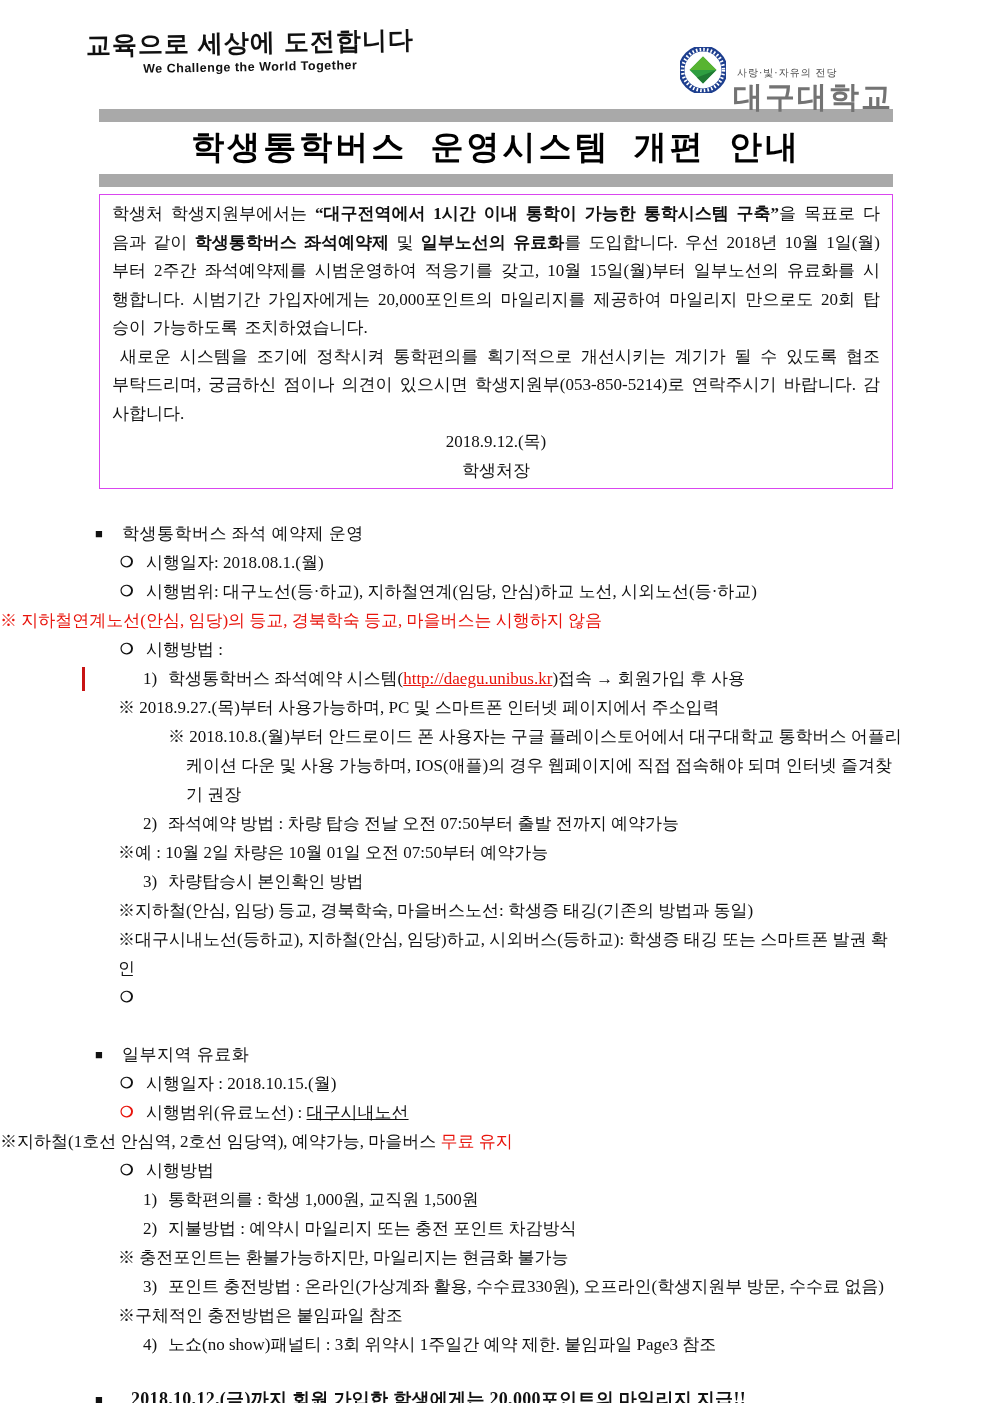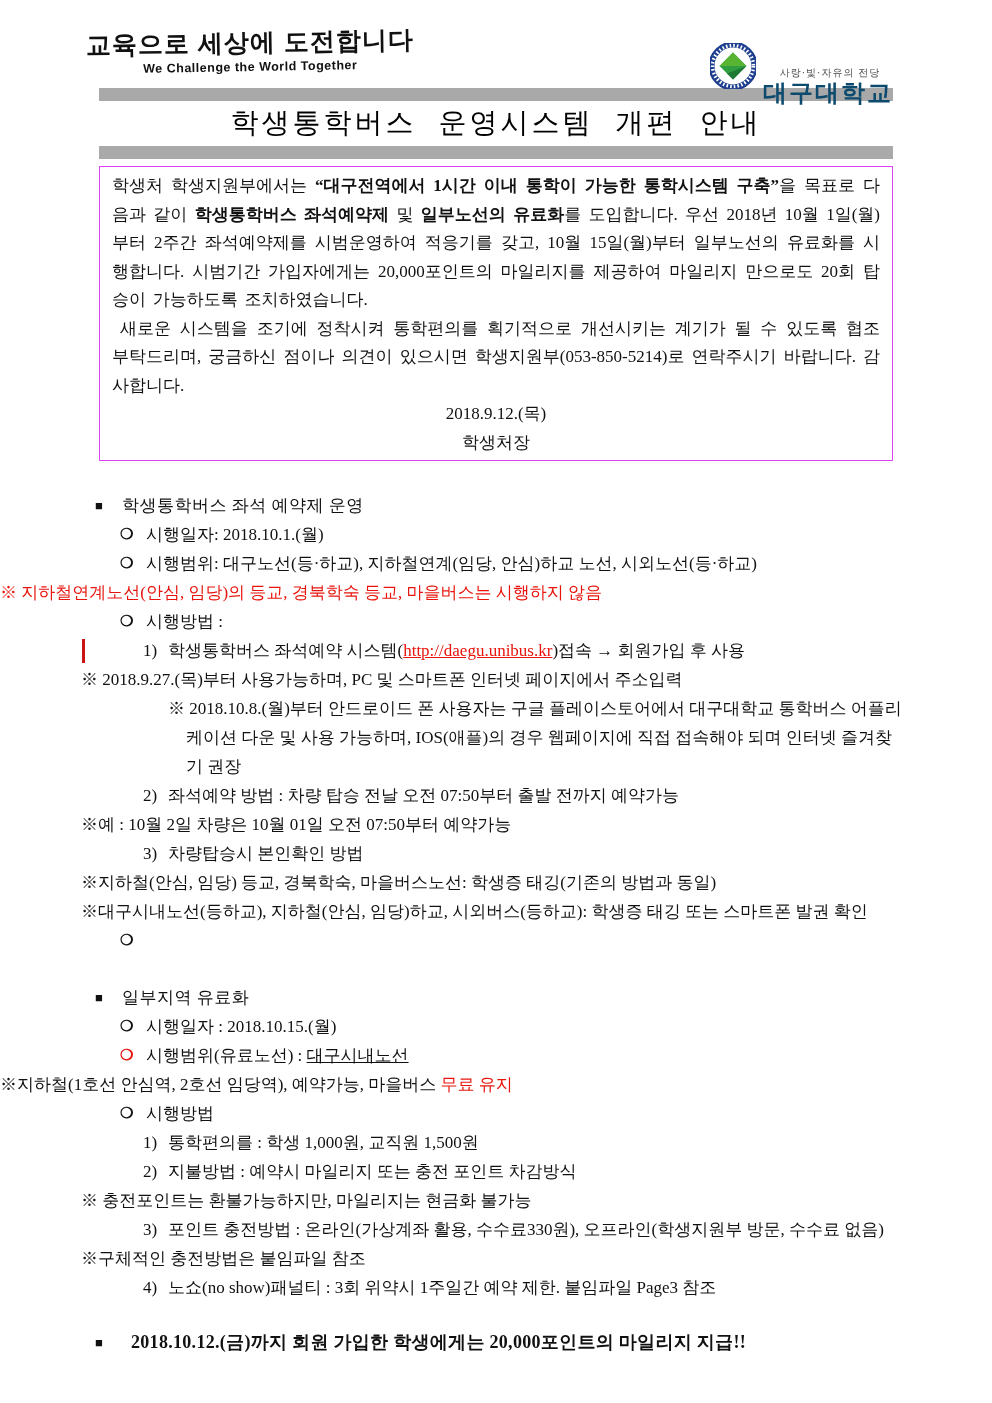--- a/index.html
+++ b/index.html
@@ -2,34 +2,34 @@
 <html><head>
 <meta charset="utf-8">
 <style>
   html,body{margin:0;padding:0;}
   body{
     width:992px;height:1403px;background:#ffffff;color:#111;
     font-family:"Liberation Serif","DejaVu Serif",serif;
     overflow:hidden;position:relative;
   }
   
-  .header{position:relative;height:88px;}
+  .header{position:relative;height:109px;}
   .slogan{position:absolute;left:86px;top:26px;transform:rotate(-1deg);}
   .slogan-kr{font-size:25px;font-weight:700;letter-spacing:1px;font-family:"Liberation Sans",sans-serif;}
   .slogan-en{font-size:12.5px;font-weight:600;text-align:center;margin-top:1px;letter-spacing:.5px;font-family:"Liberation Sans",sans-serif;}
   .univ{position:absolute;right:99px;top:26px;display:flex;align-items:center;gap:7px;}
   .univ-emblem{width:46px;height:46px;flex:0 0 auto;}
-  .univ-text{display:flex;flex-direction:column;align-items:center;margin-top:40px;}
+  .univ-text{display:flex;flex-direction:column;align-items:flex-start;margin-top:40px;}
   .univ-motto{font-size:10px;color:#4a4a4a;letter-spacing:1px;font-family:"Liberation Sans",sans-serif;margin-left:4px;}
-  .univ-name{font-size:24px;font-weight:800;color:#0c4a6e;letter-spacing:2px;font-family:"Liberation Sans",sans-serif;line-height:1.1;}
+  .univ-name{font-size:30px;font-weight:800;color:#737373;letter-spacing:2px;font-family:"Liberation Sans",sans-serif;line-height:1.1;}
   
   .banner{margin:0 99px;}
   .bar{height:13px;background:#a9a9a9;}
   .page-title{
-    text-align:center;font-size:28px;font-weight:400;letter-spacing:3px;word-spacing:12px;
+    text-align:center;font-size:33px;font-weight:700;letter-spacing:3px;word-spacing:12px;
     padding:3px 0 4px 0;color:#000;
   }
   
   .notice-box{
     margin:7px 99px 0 99px;border:1px solid #d946ef;
     padding:5px 12px 3px 12px;font-size:17px;line-height:28.5px;
   }
   .notice-p{text-align:justify;word-spacing:2.5px;margin:0;}
   .notice-p2{text-indent:8px;}
   .b{font-weight:700;}
@@ -37,21 +37,21 @@
   
   .doc-row{font-size:17px;line-height:29px;margin-right:90px;display:flex;align-items:flex-start;}
   .plain{display:block;}
   .r-sec{padding-left:95px;margin-top:0;}
   .r-sec .mk{width:27px;flex:0 0 auto;font-size:13px;}
   .r-circ{padding-left:120px;}
   .r-circ .mk{width:26px;flex:0 0 auto;font-size:15px;font-weight:700;}
   .r-note1{}
   .r-num{padding-left:143px;position:relative;}
   .r-num .mk{width:25px;flex:0 0 auto;}
-  .r-note2{padding-left:81px;}
+  .r-note2{padding-left:118px;}
   .r-hang{padding-left:186px;text-indent:-18px;}
   .sec-title{letter-spacing:.5px;}
   .red{color:#e8140c;}
   .red-circle{color:#e8140c;}
   .url-link{color:#e8140c;text-decoration:underline;}
   .scope-strong{font-weight:400;text-decoration:underline;}
   .rev-bar{position:absolute;left:82px;top:3px;width:3px;height:24px;background:#c81414;}
   .gap-sec{margin-top:28px;}
   .r-foot{padding-left:95px;margin-top:26px;font-size:18px;font-weight:600;letter-spacing:.3px;}
   .r-foot .mk{width:36px;flex:0 0 auto;font-size:13px;}
@@ -93,21 +93,21 @@
   <div class="center-line">2018.9.12.(목)</div>
   <div class="center-line">학생처장</div>
 </div>
 
 <div class="doc-row r-sec sec-title" style="margin-top:30px;">
   <span class="mk">■</span>
   <span>학생통학버스 좌석 예약제 운영</span>
 </div>
 <div class="doc-row r-circ">
   <span class="mk">❍</span>
-  <span>시행일자: 2018.10.1.(월)</span>
+  <span>시행일자: 2018.08.1.(월)</span>
 </div>
 <div class="doc-row r-circ">
   <span class="mk">❍</span>
   <span>시행범위: 대구노선(등·하교), 지하철연계(임당, 안심)하교 노선, 시외노선(등·하교)</span>
 </div>
 <div class="doc-row r-note1 plain red">※ 지하철연계노선(안심, 임당)의 등교, 경북학숙 등교, 마을버스는 시행하지 않음</div>
 <div class="doc-row r-circ">
   <span class="mk">❍</span>
   <span>시행방법 :</span>
 </div>

